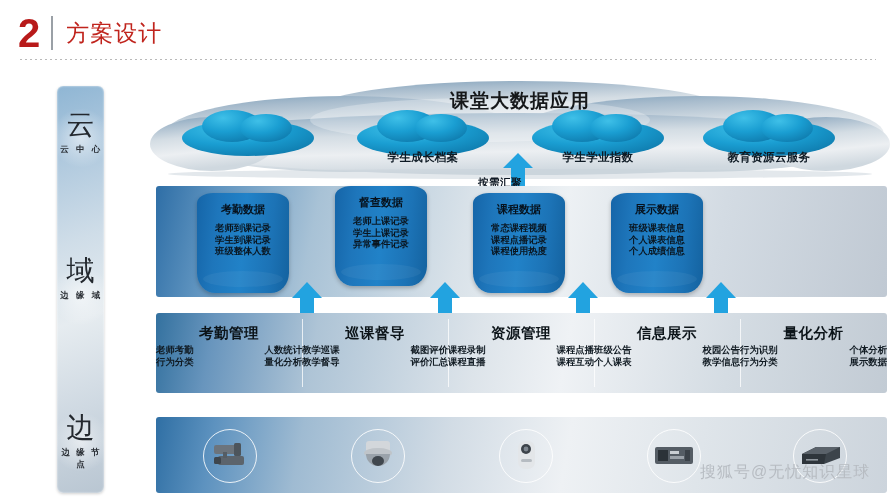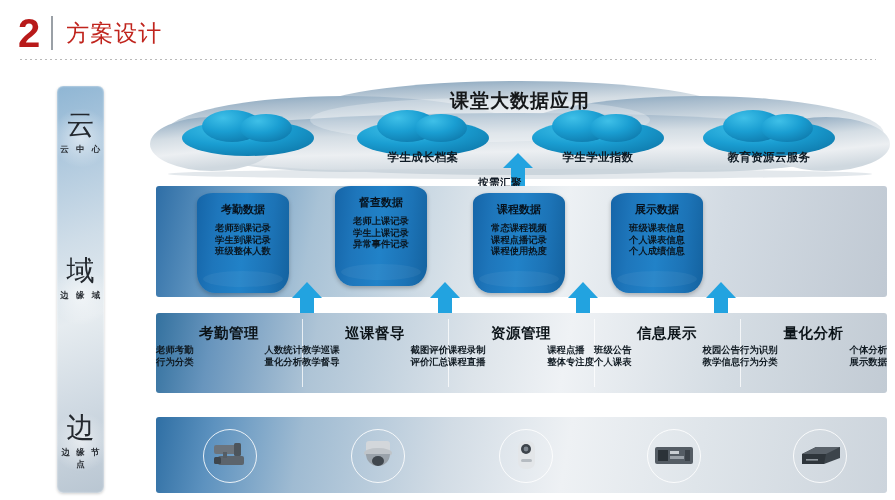--- a/index.html
+++ b/index.html
@@ -257,21 +257,21 @@
 
     <div class="modcell" style="left:292px;width:146px">
       <div class="mod-t">资源管理</div>
       <div class="mod-cols">
         <div class="mod-col">
           <div>课程录制</div>
             <div>课程直播</div>
           </div>
         <div class="mod-col">
           <div>课程点播</div>
-            <div>整体专注度</div>
+            <div>课程互动</div>
           </div>
       </div>
     </div>
 
     <div class="modcell" style="left:438px;width:146px">
       <div class="mod-t">信息展示</div>
       <div class="mod-cols">
         <div class="mod-col">
           <div>班级公告</div>
             <div>个人课表</div>
@@ -336,13 +336,14 @@
     <div class="devslot" style="left:637px">
       <svg width="52" height="52" viewBox="0 0 52 52">
         <polygon points="8,24 22,17 46,17 46,28 30,34 8,34" fill="#3c444b"></polygon>
         <polygon points="8,24 22,17 46,17 32,24" fill="#5a626a"></polygon>
         <polygon points="8,24 32,24 30,34 8,34" fill="#2e353b"></polygon>
         <rect x="12" y="29" width="12" height="1.6" fill="#8e959c"></rect>
       </svg>
     </div>
   </div>
 
+  <div class="watermark">搜狐号@无忧知识星球</div>
 </div>
 
 </body></html>

